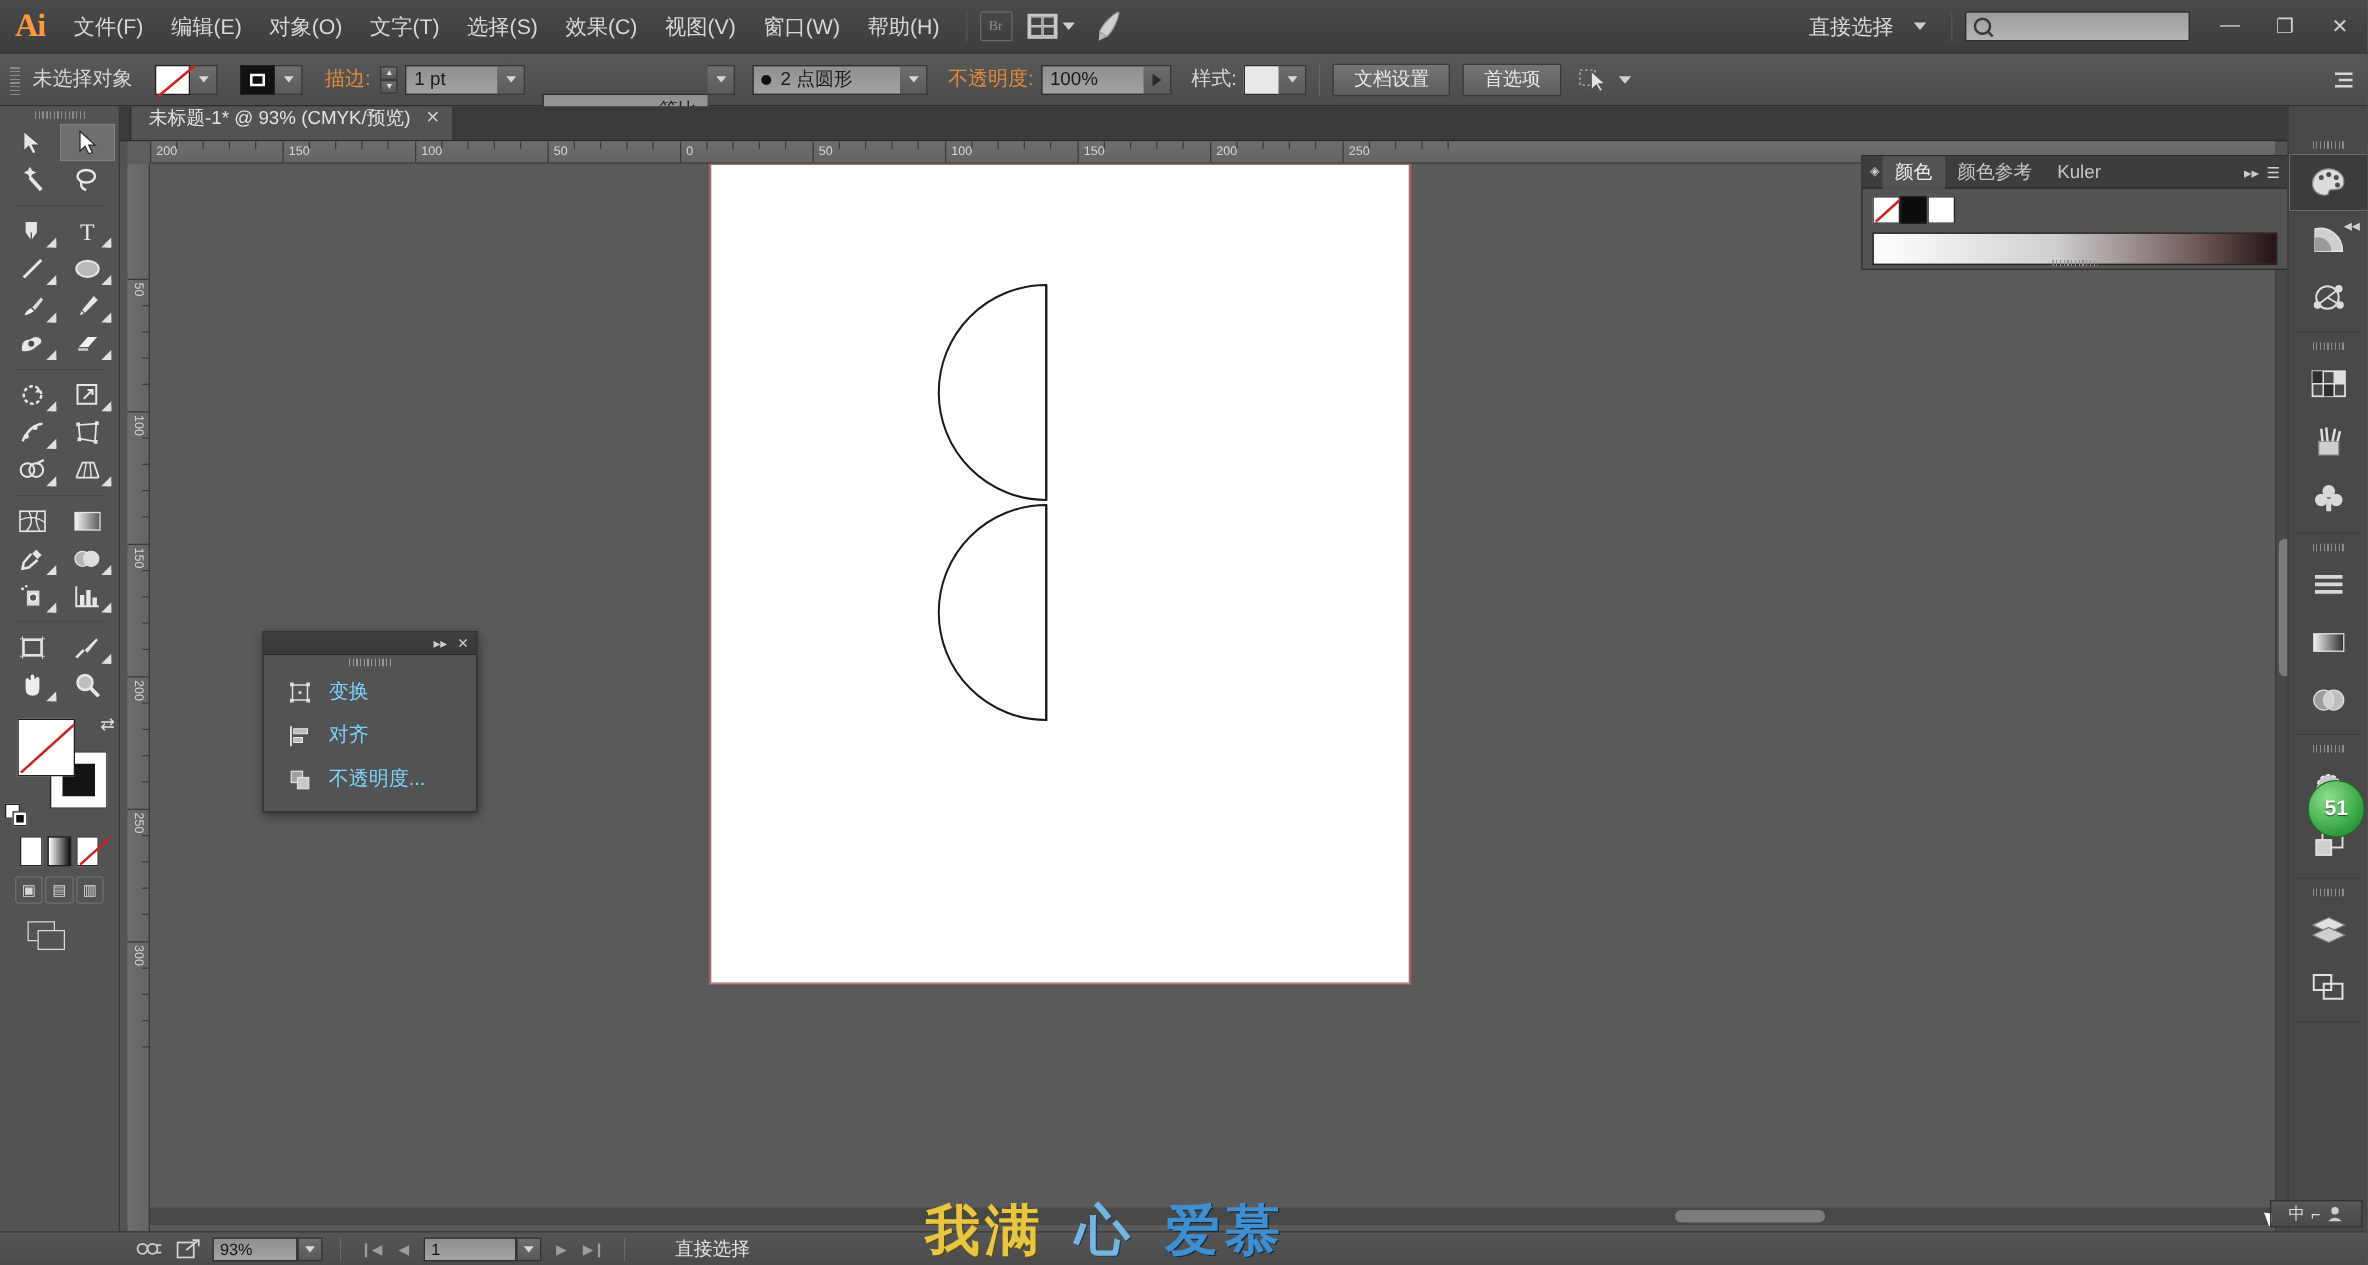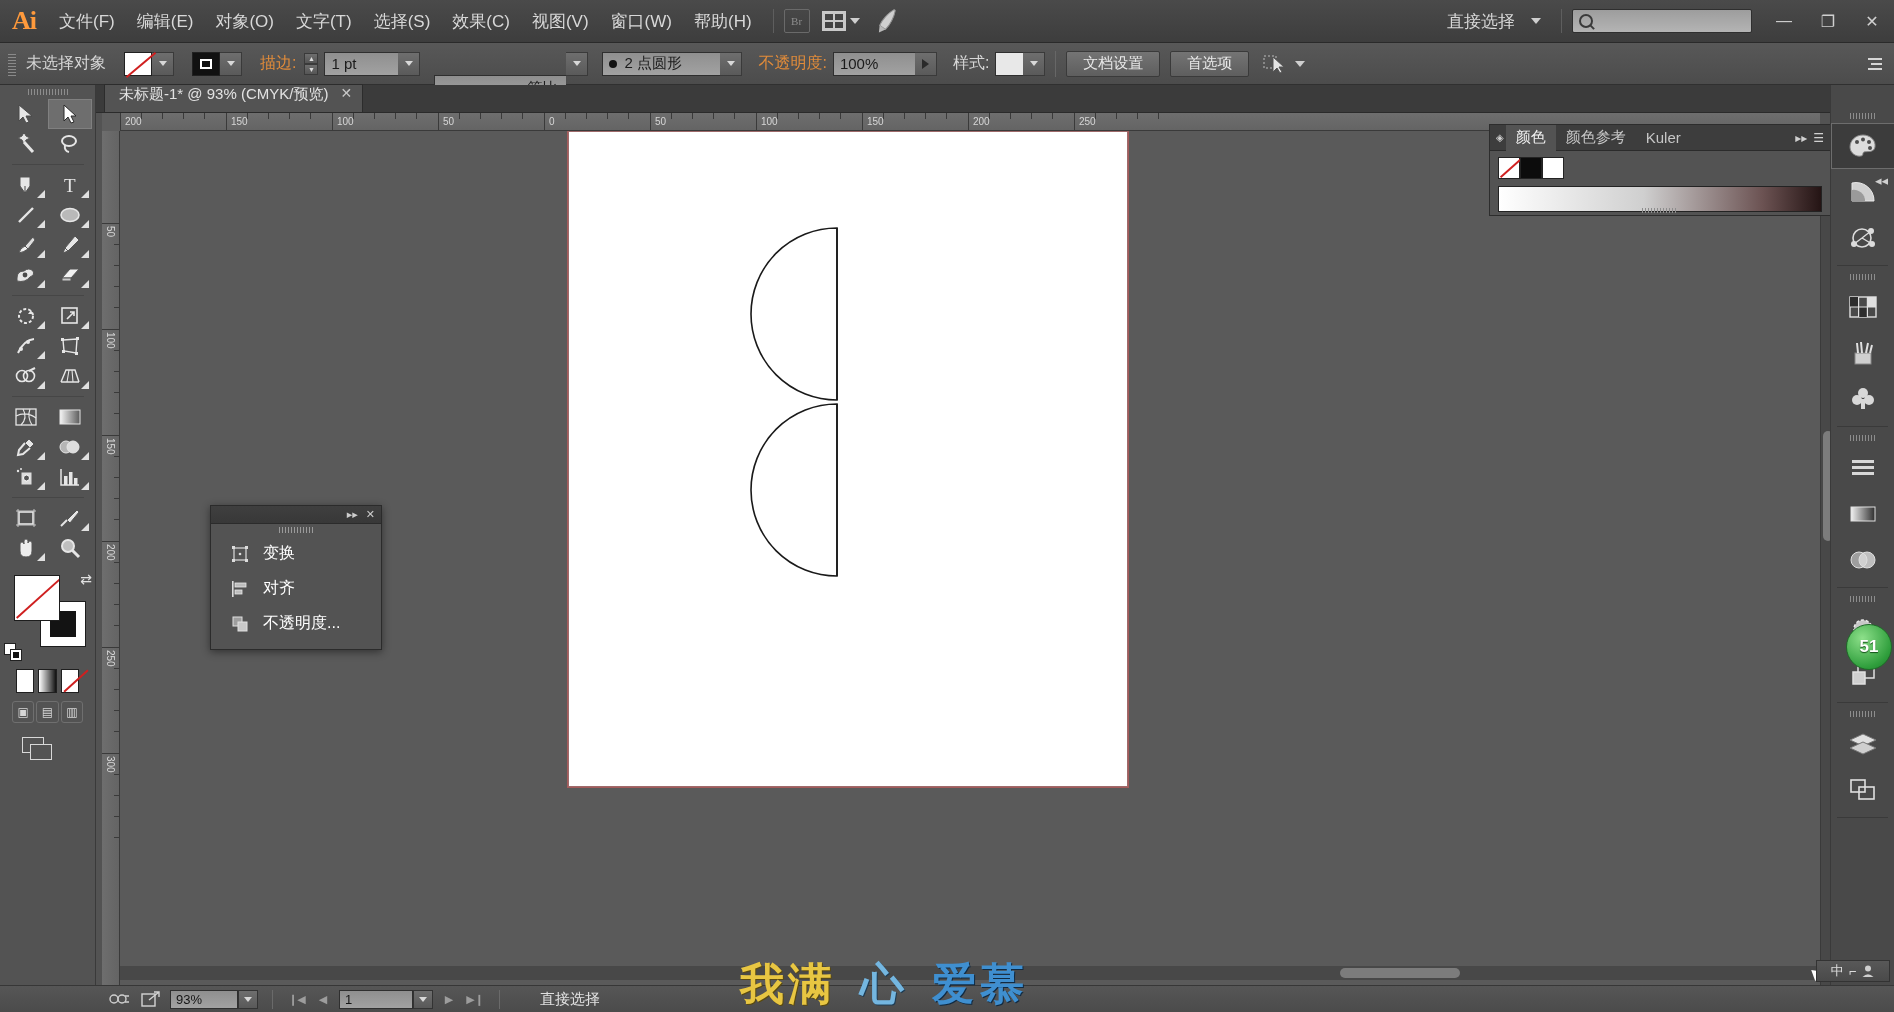--- a/index.html
+++ b/index.html
@@ -189,21 +189,21 @@
     position:absolute;left:210px;top:505px;width:172px;height:145px;
     background:#535353;border:1px solid #2b2b2b;box-shadow:0 2px 8px rgba(0,0,0,.45);
   }
   .fp-title{height:18px;background:linear-gradient(#3f3f3f,#383838);display:flex;align-items:center;
             justify-content:flex-end;gap:8px;padding-right:6px;border-bottom:1px solid #2b2b2b;}
   .fp-ic{color:#cdcdcd;font-size:11px;}
   .fp-grip{height:12px;display:flex;align-items:center;justify-content:center;}
   .fp-grip i{width:34px;height:6px;
       background-image:repeating-linear-gradient(90deg,#9a9a9a 0 1px,transparent 1px 3px);}
   .fp-item{height:35px;display:flex;align-items:center;gap:12px;padding-left:18px;
-           font-size:16px;color:#ffffff;}
+           font-size:16px;color:#7dd3fc;}
   .fp-icon{width:22px;height:20px;display:flex;align-items:center;justify-content:center;color:#d8d8d8;}
 
   
   .color-panel{
     position:absolute;left:1489px;top:124px;width:342px;height:92px;
     background:#535353;border:1px solid #2d2d2d;
   }
   .cp-tabs{height:26px;background:#3d3d3d;display:flex;align-items:center;border-bottom:1px solid #2b2b2b;}
   .cp-tab{height:26px;display:flex;align-items:center;padding:0 10px;font-size:15px;color:#c6c6c6;}
   .cp-tab.active{background:#535353;color:#f0f0f0;}

